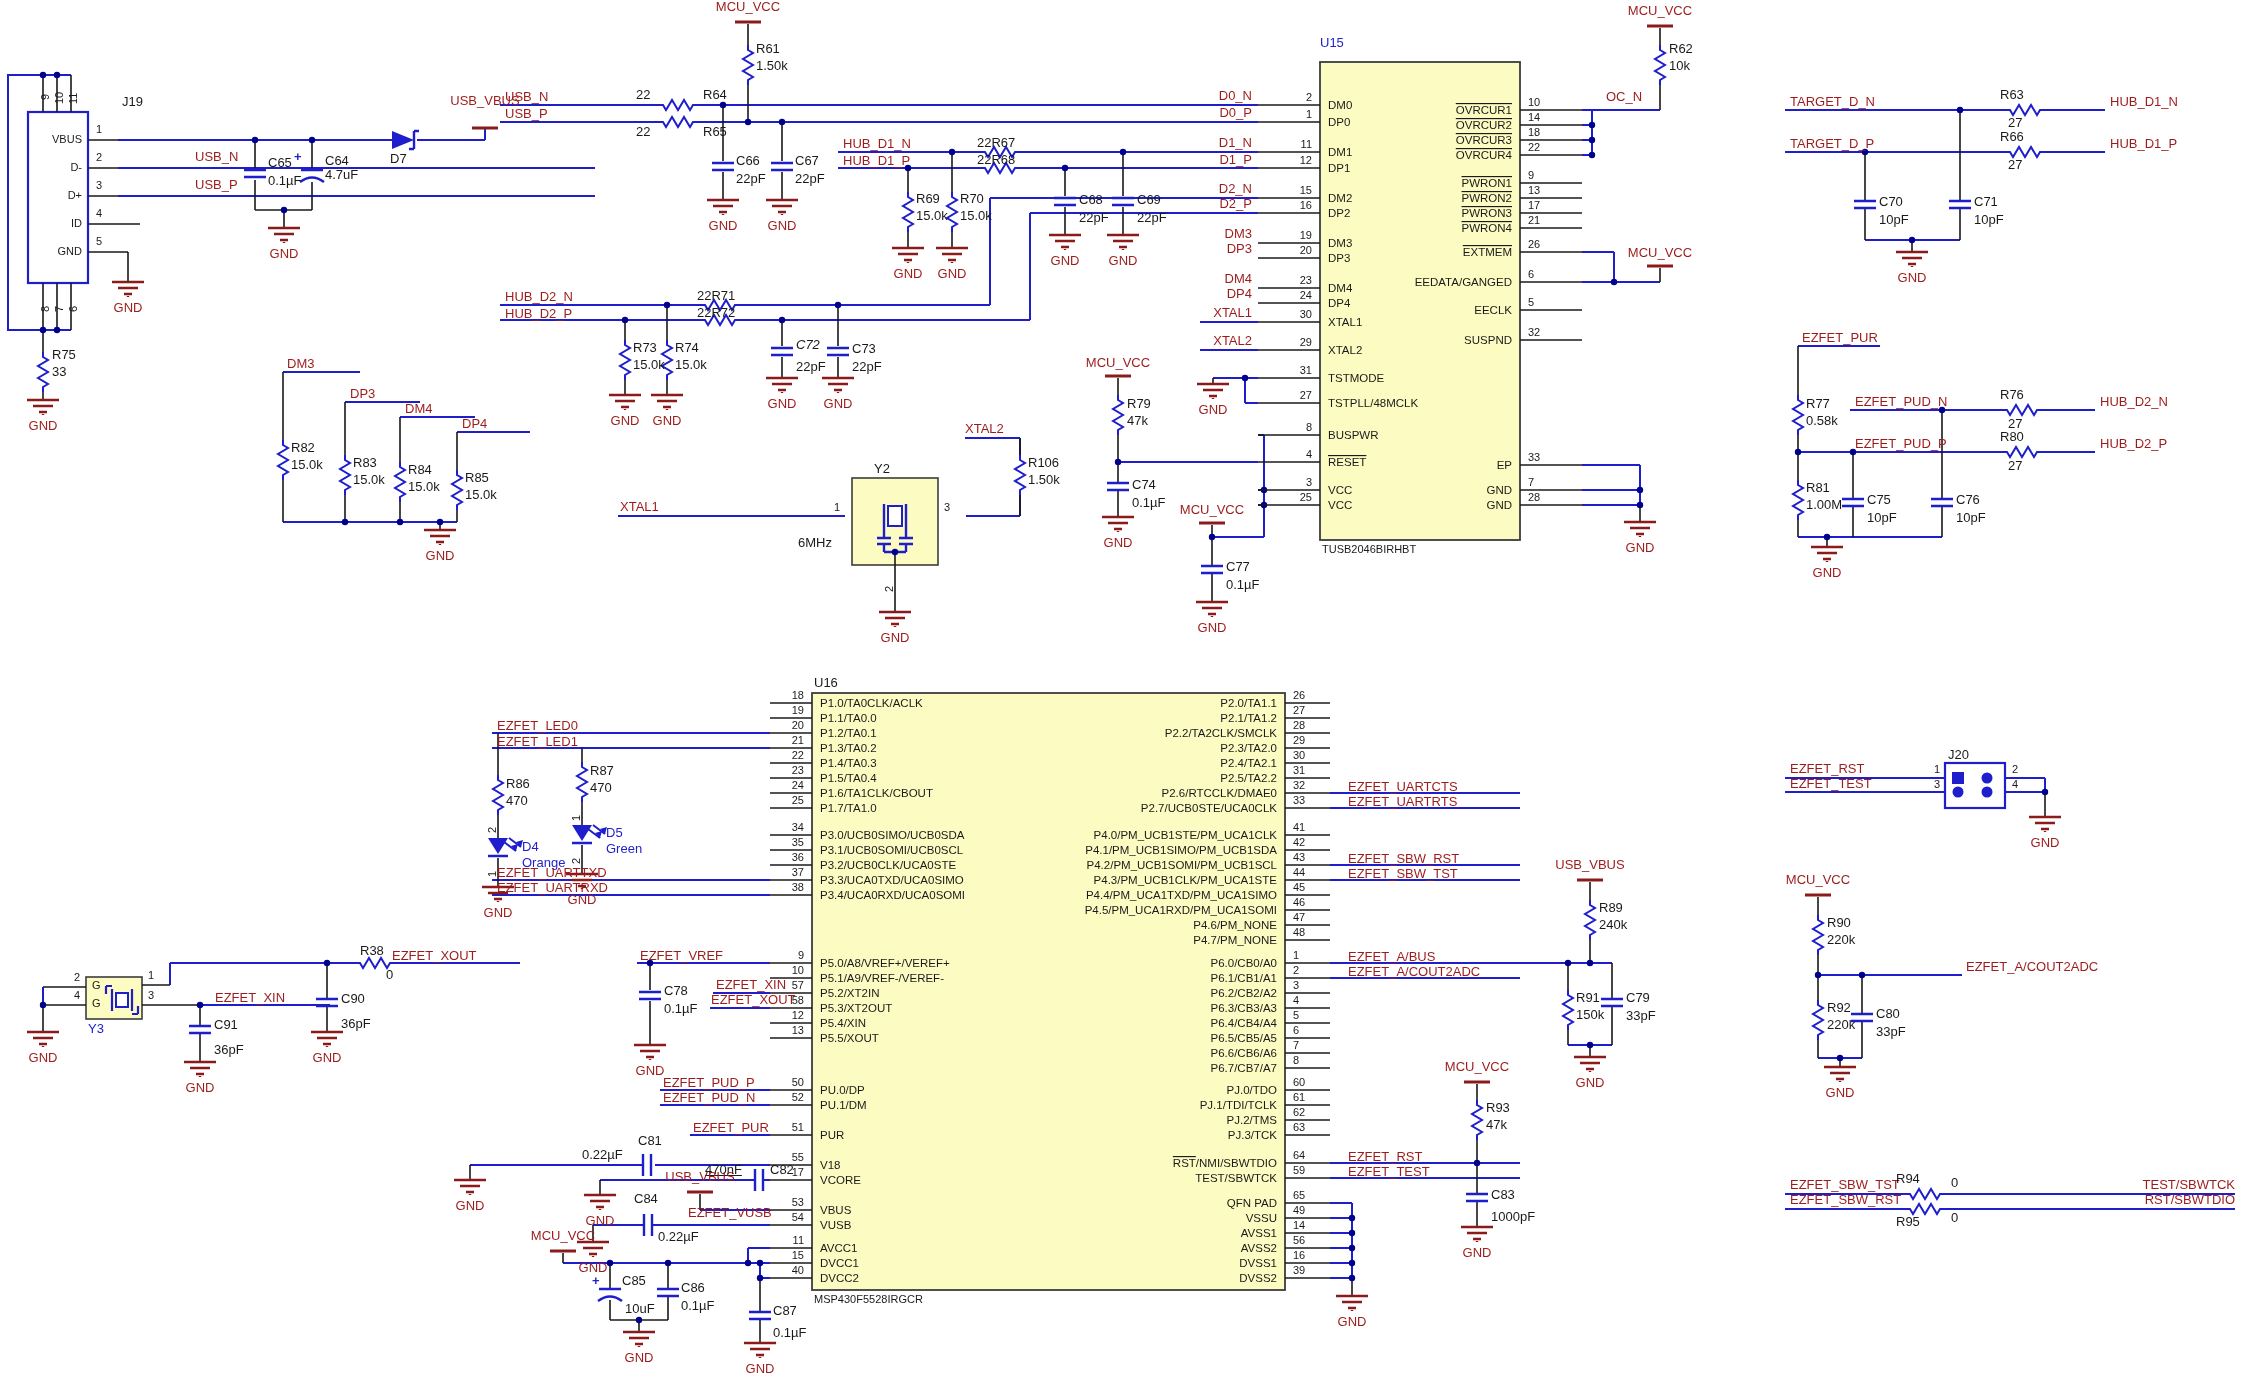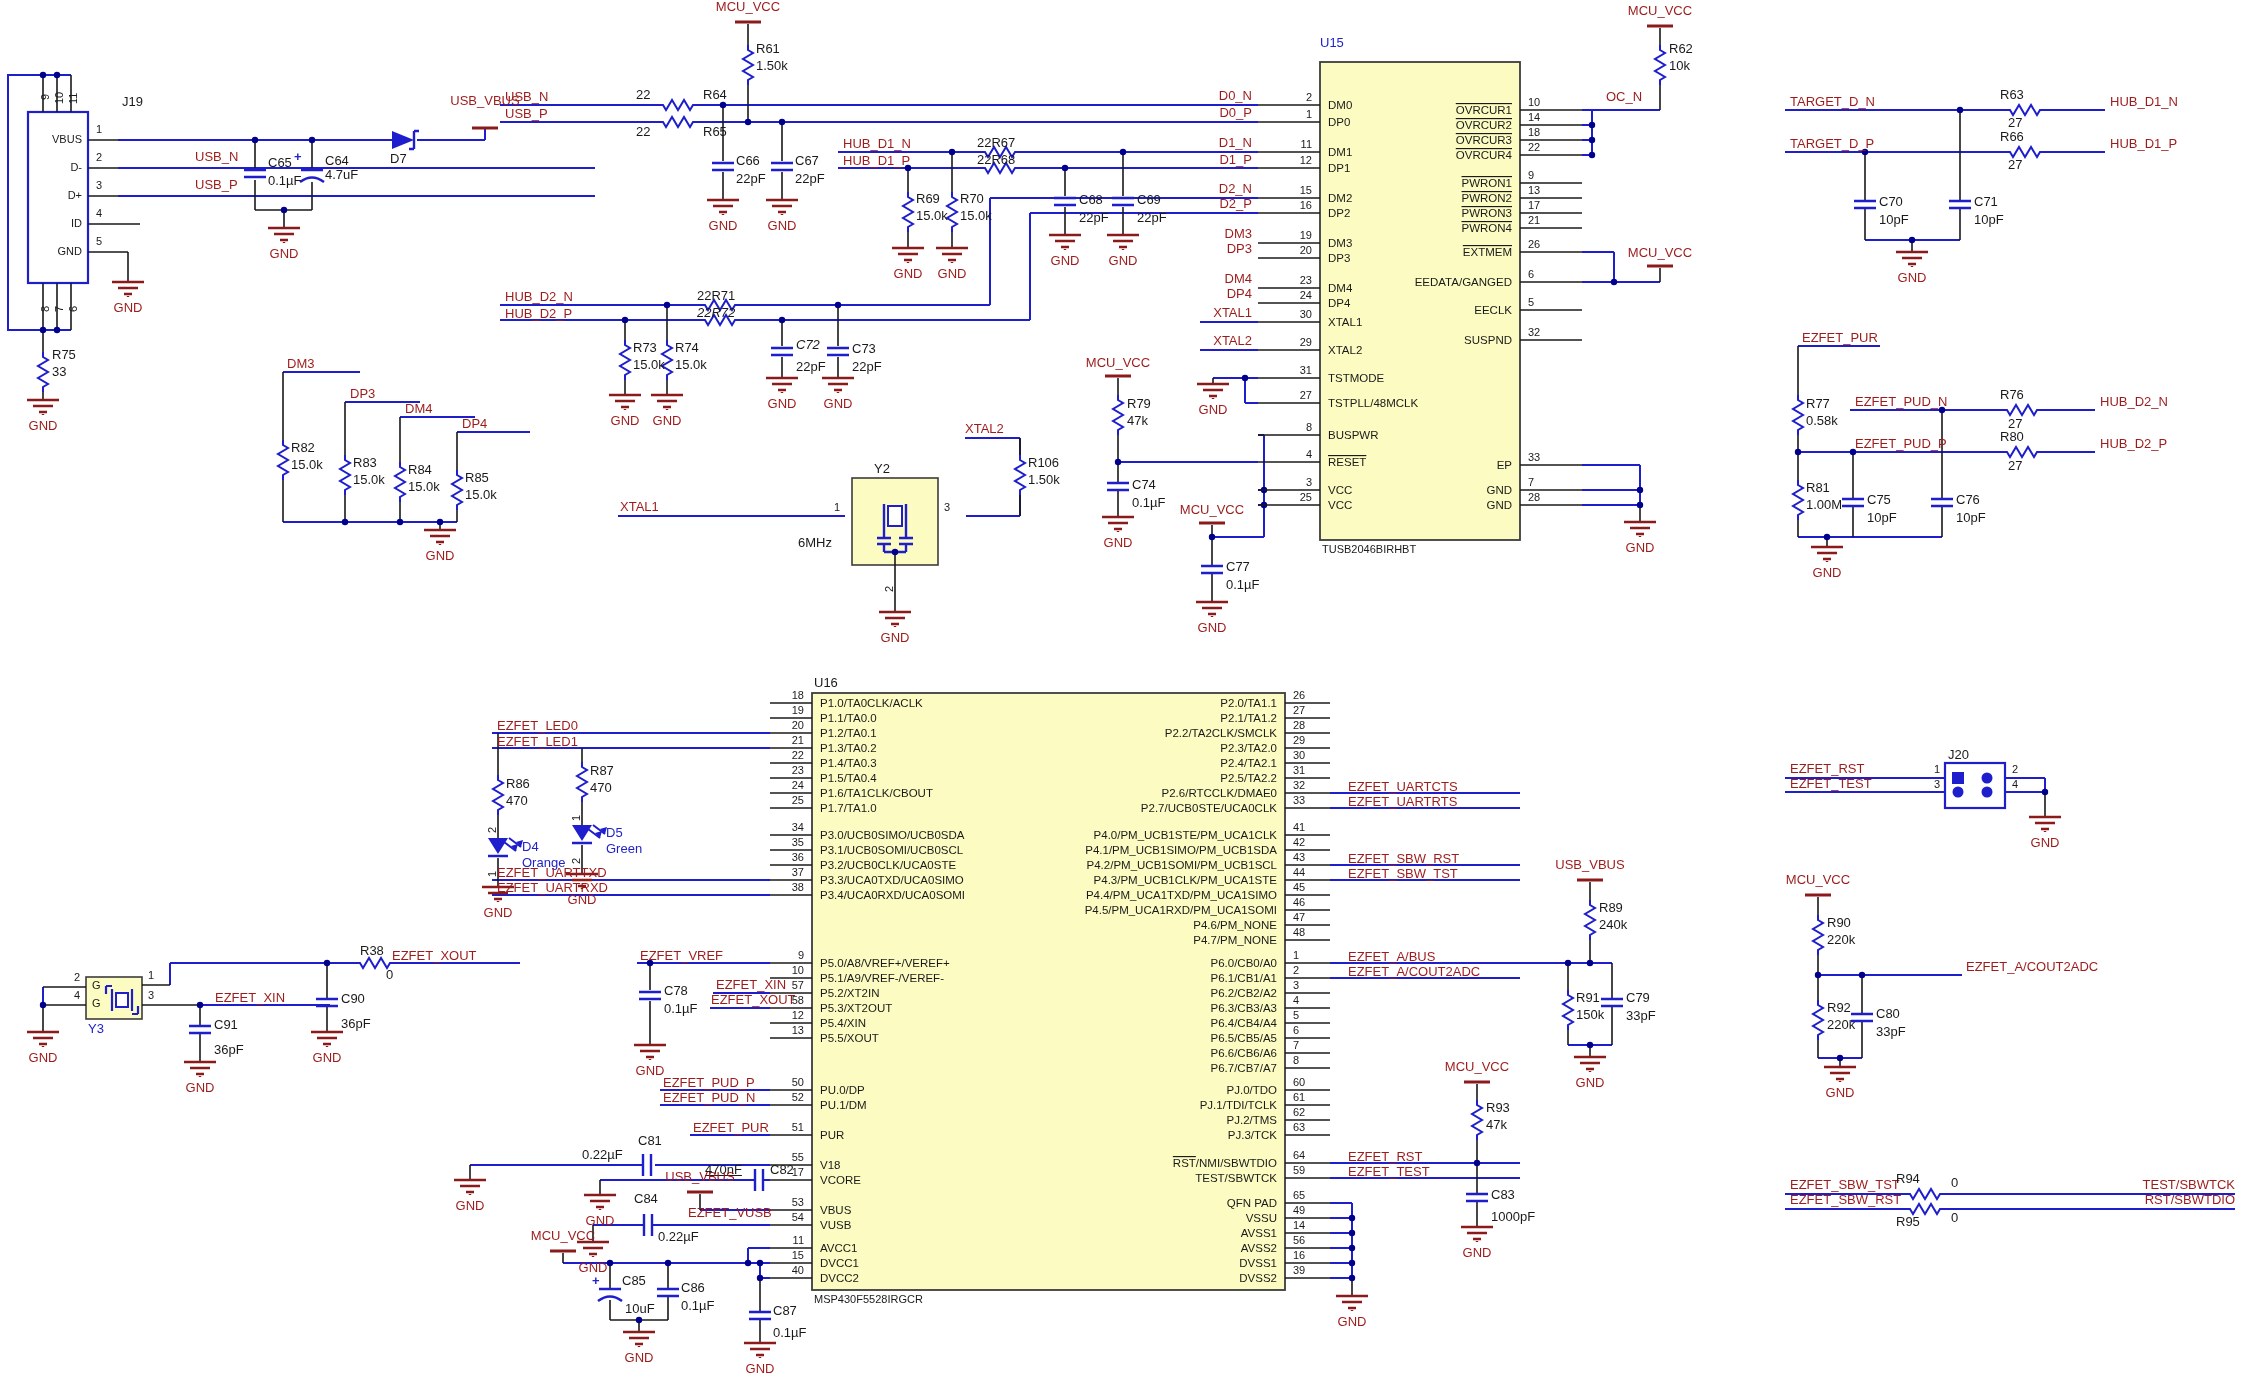--- a/index.html
+++ b/index.html
@@ -708,21 +708,21 @@
       <div class="lbl n am" style="left: 952px; top: 267px;">GND</div>
       <div class="lbl r" style="left: 1079px; top: 193px;">C68</div>
       <div class="lbl r" style="left: 1079px; top: 211px;">22pF</div>
       <div class="lbl n am" style="left: 1065px; top: 254px;">GND</div>
       <div class="lbl r" style="left: 1137px; top: 193px;">C69</div>
       <div class="lbl r" style="left: 1137px; top: 211px;">22pF</div>
       <div class="lbl n am" style="left: 1123px; top: 254px;">GND</div>
       <div class="lbl n" style="left: 505px; top: 290px;">HUB_D2_N</div>
       <div class="lbl n" style="left: 505px; top: 307px;">HUB_D2_P</div>
       <div class="lbl r" style="left: 697px; top: 289px;">22R71</div>
-      <div class="lbl r" style="left: 697px; top: 306px; font-style: italic;">22R72</div>
+      <div class="lbl r" style="left: 697px; top: 306px;">22R72</div>
       <div class="lbl r" style="left: 633px; top: 341px;">R73</div>
       <div class="lbl r" style="left: 633px; top: 358px;">15.0k</div>
       <div class="lbl r" style="left: 675px; top: 341px;">R74</div>
       <div class="lbl r" style="left: 675px; top: 358px;">15.0k</div>
       <div class="lbl n am" style="left: 625px; top: 414px;">GND</div>
       <div class="lbl n am" style="left: 667px; top: 414px;">GND</div>
       <div class="lbl r" style="left: 796px; top: 338px; font-style: italic;">C72</div>
       <div class="lbl r" style="left: 796px; top: 360px;">22pF</div>
       <div class="lbl r" style="left: 852px; top: 342px;">C73</div>
       <div class="lbl r" style="left: 852px; top: 360px;">22pF</div>

